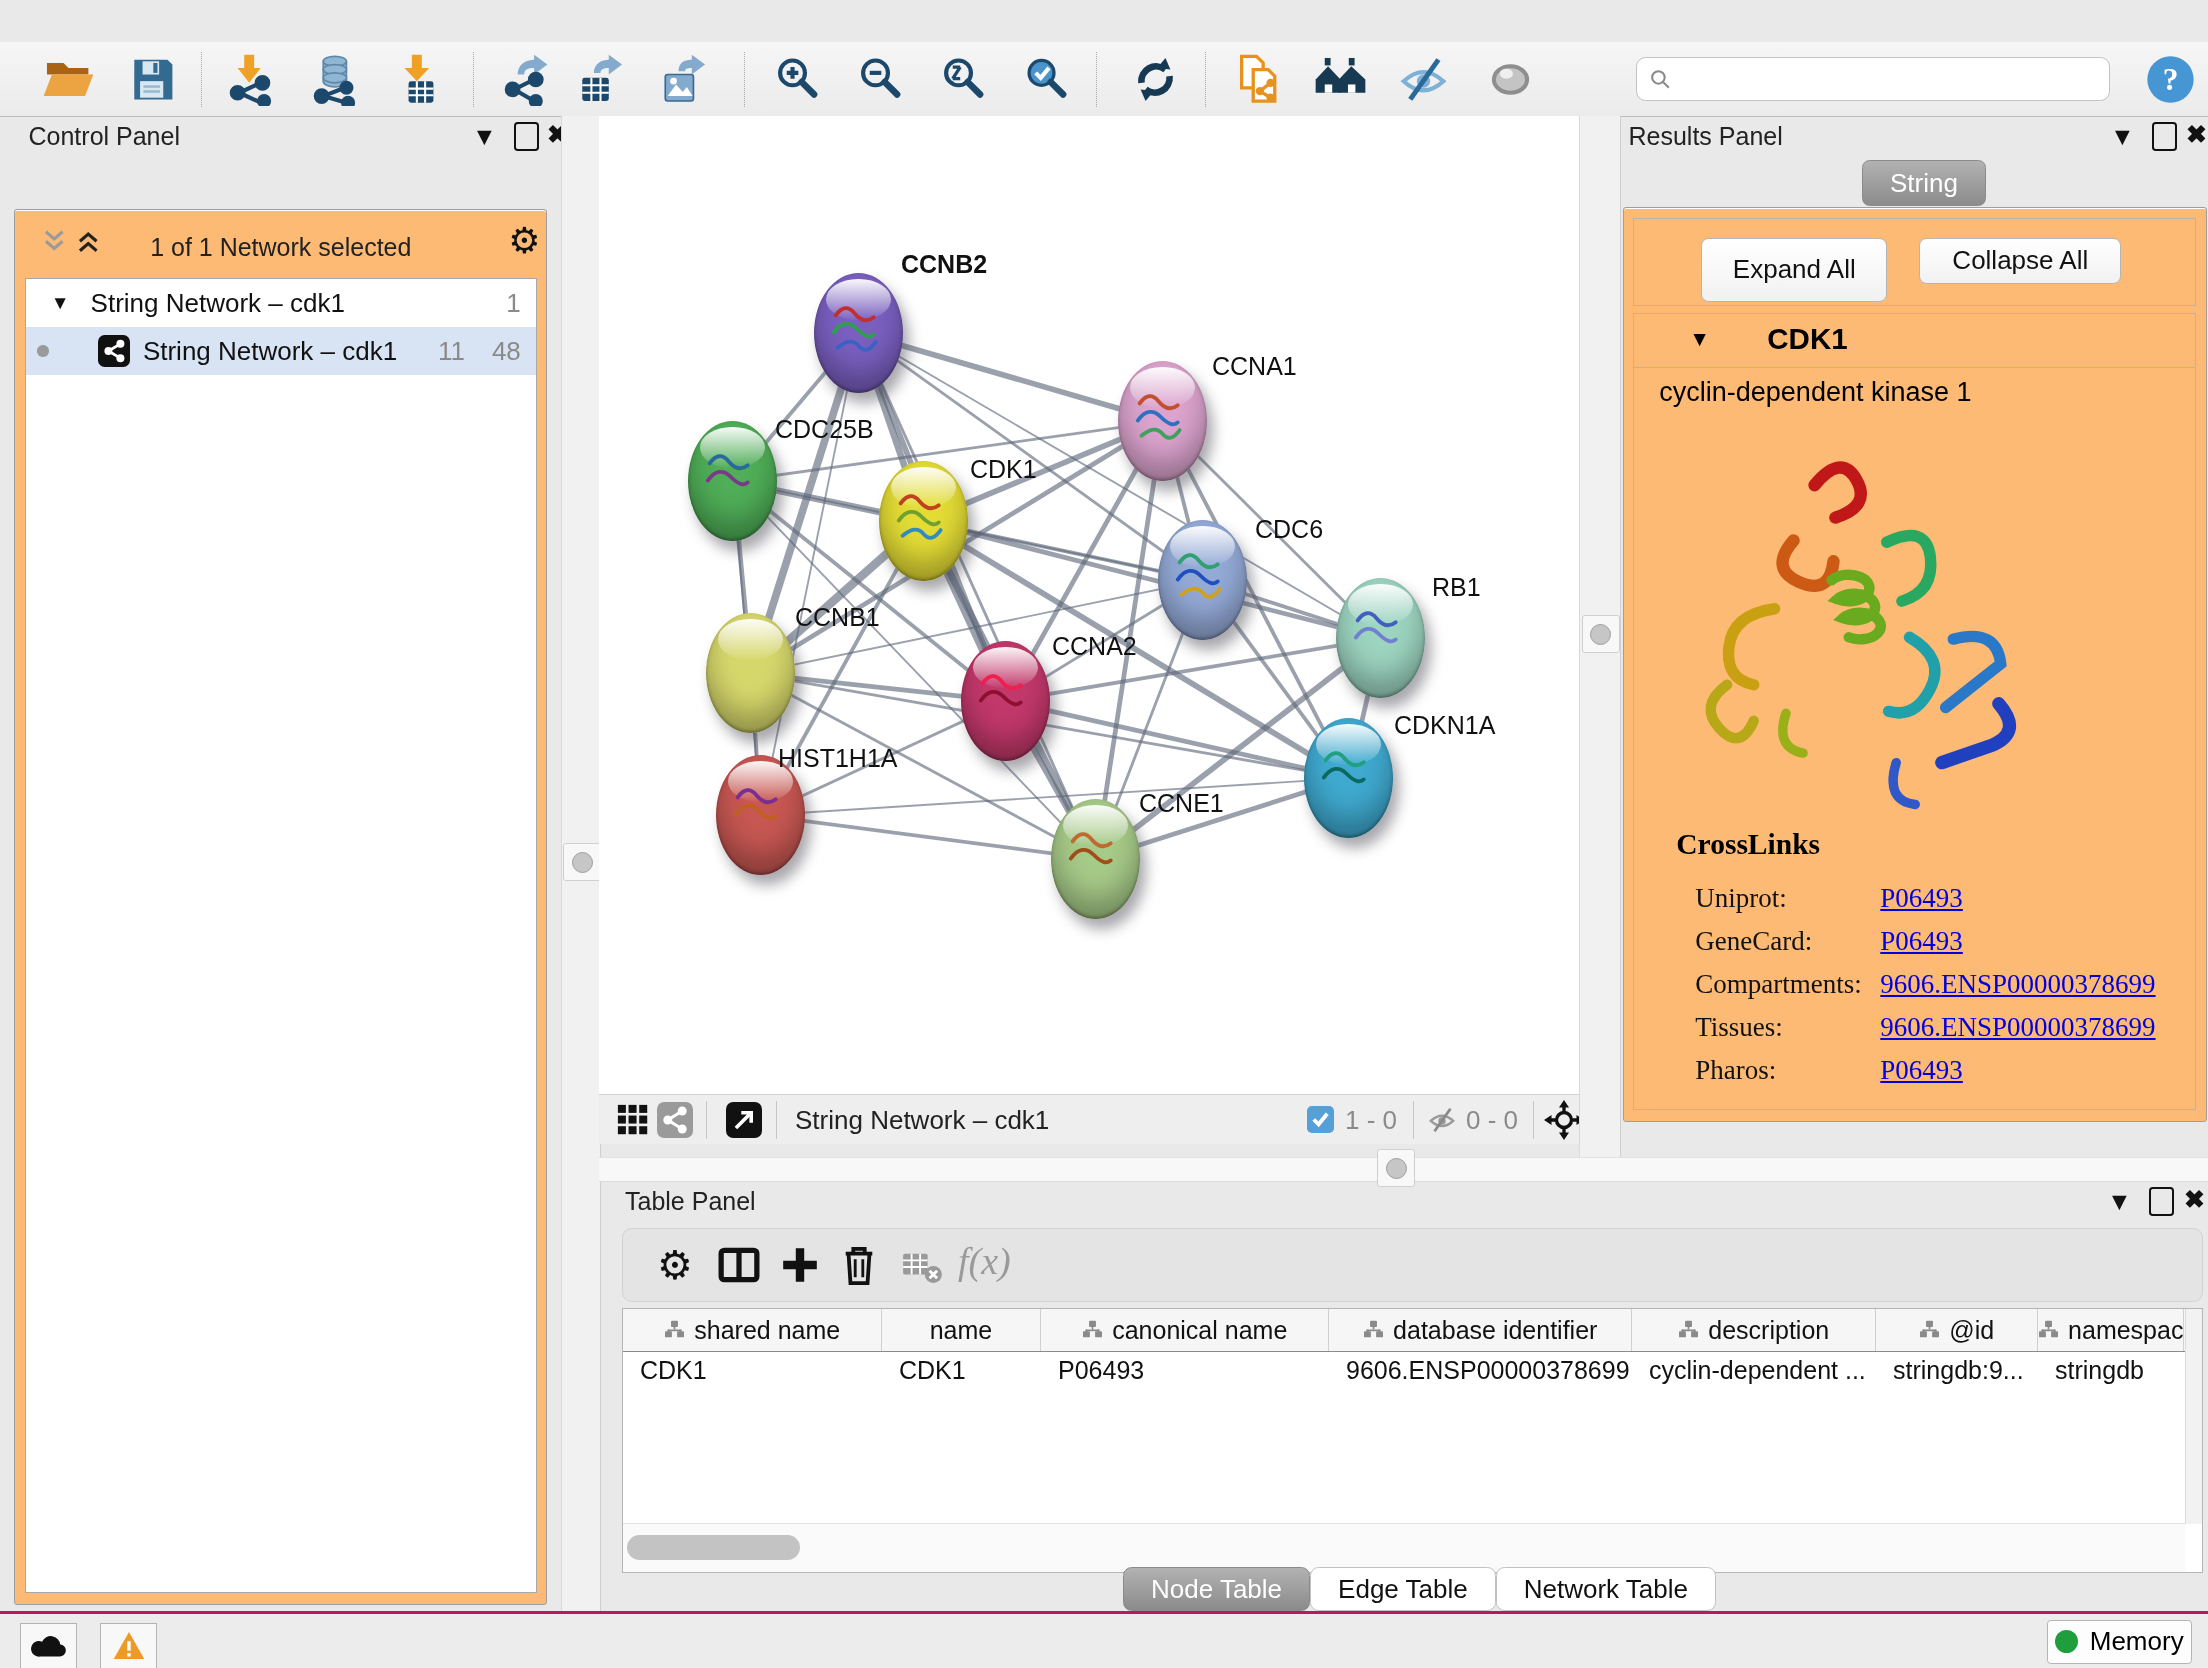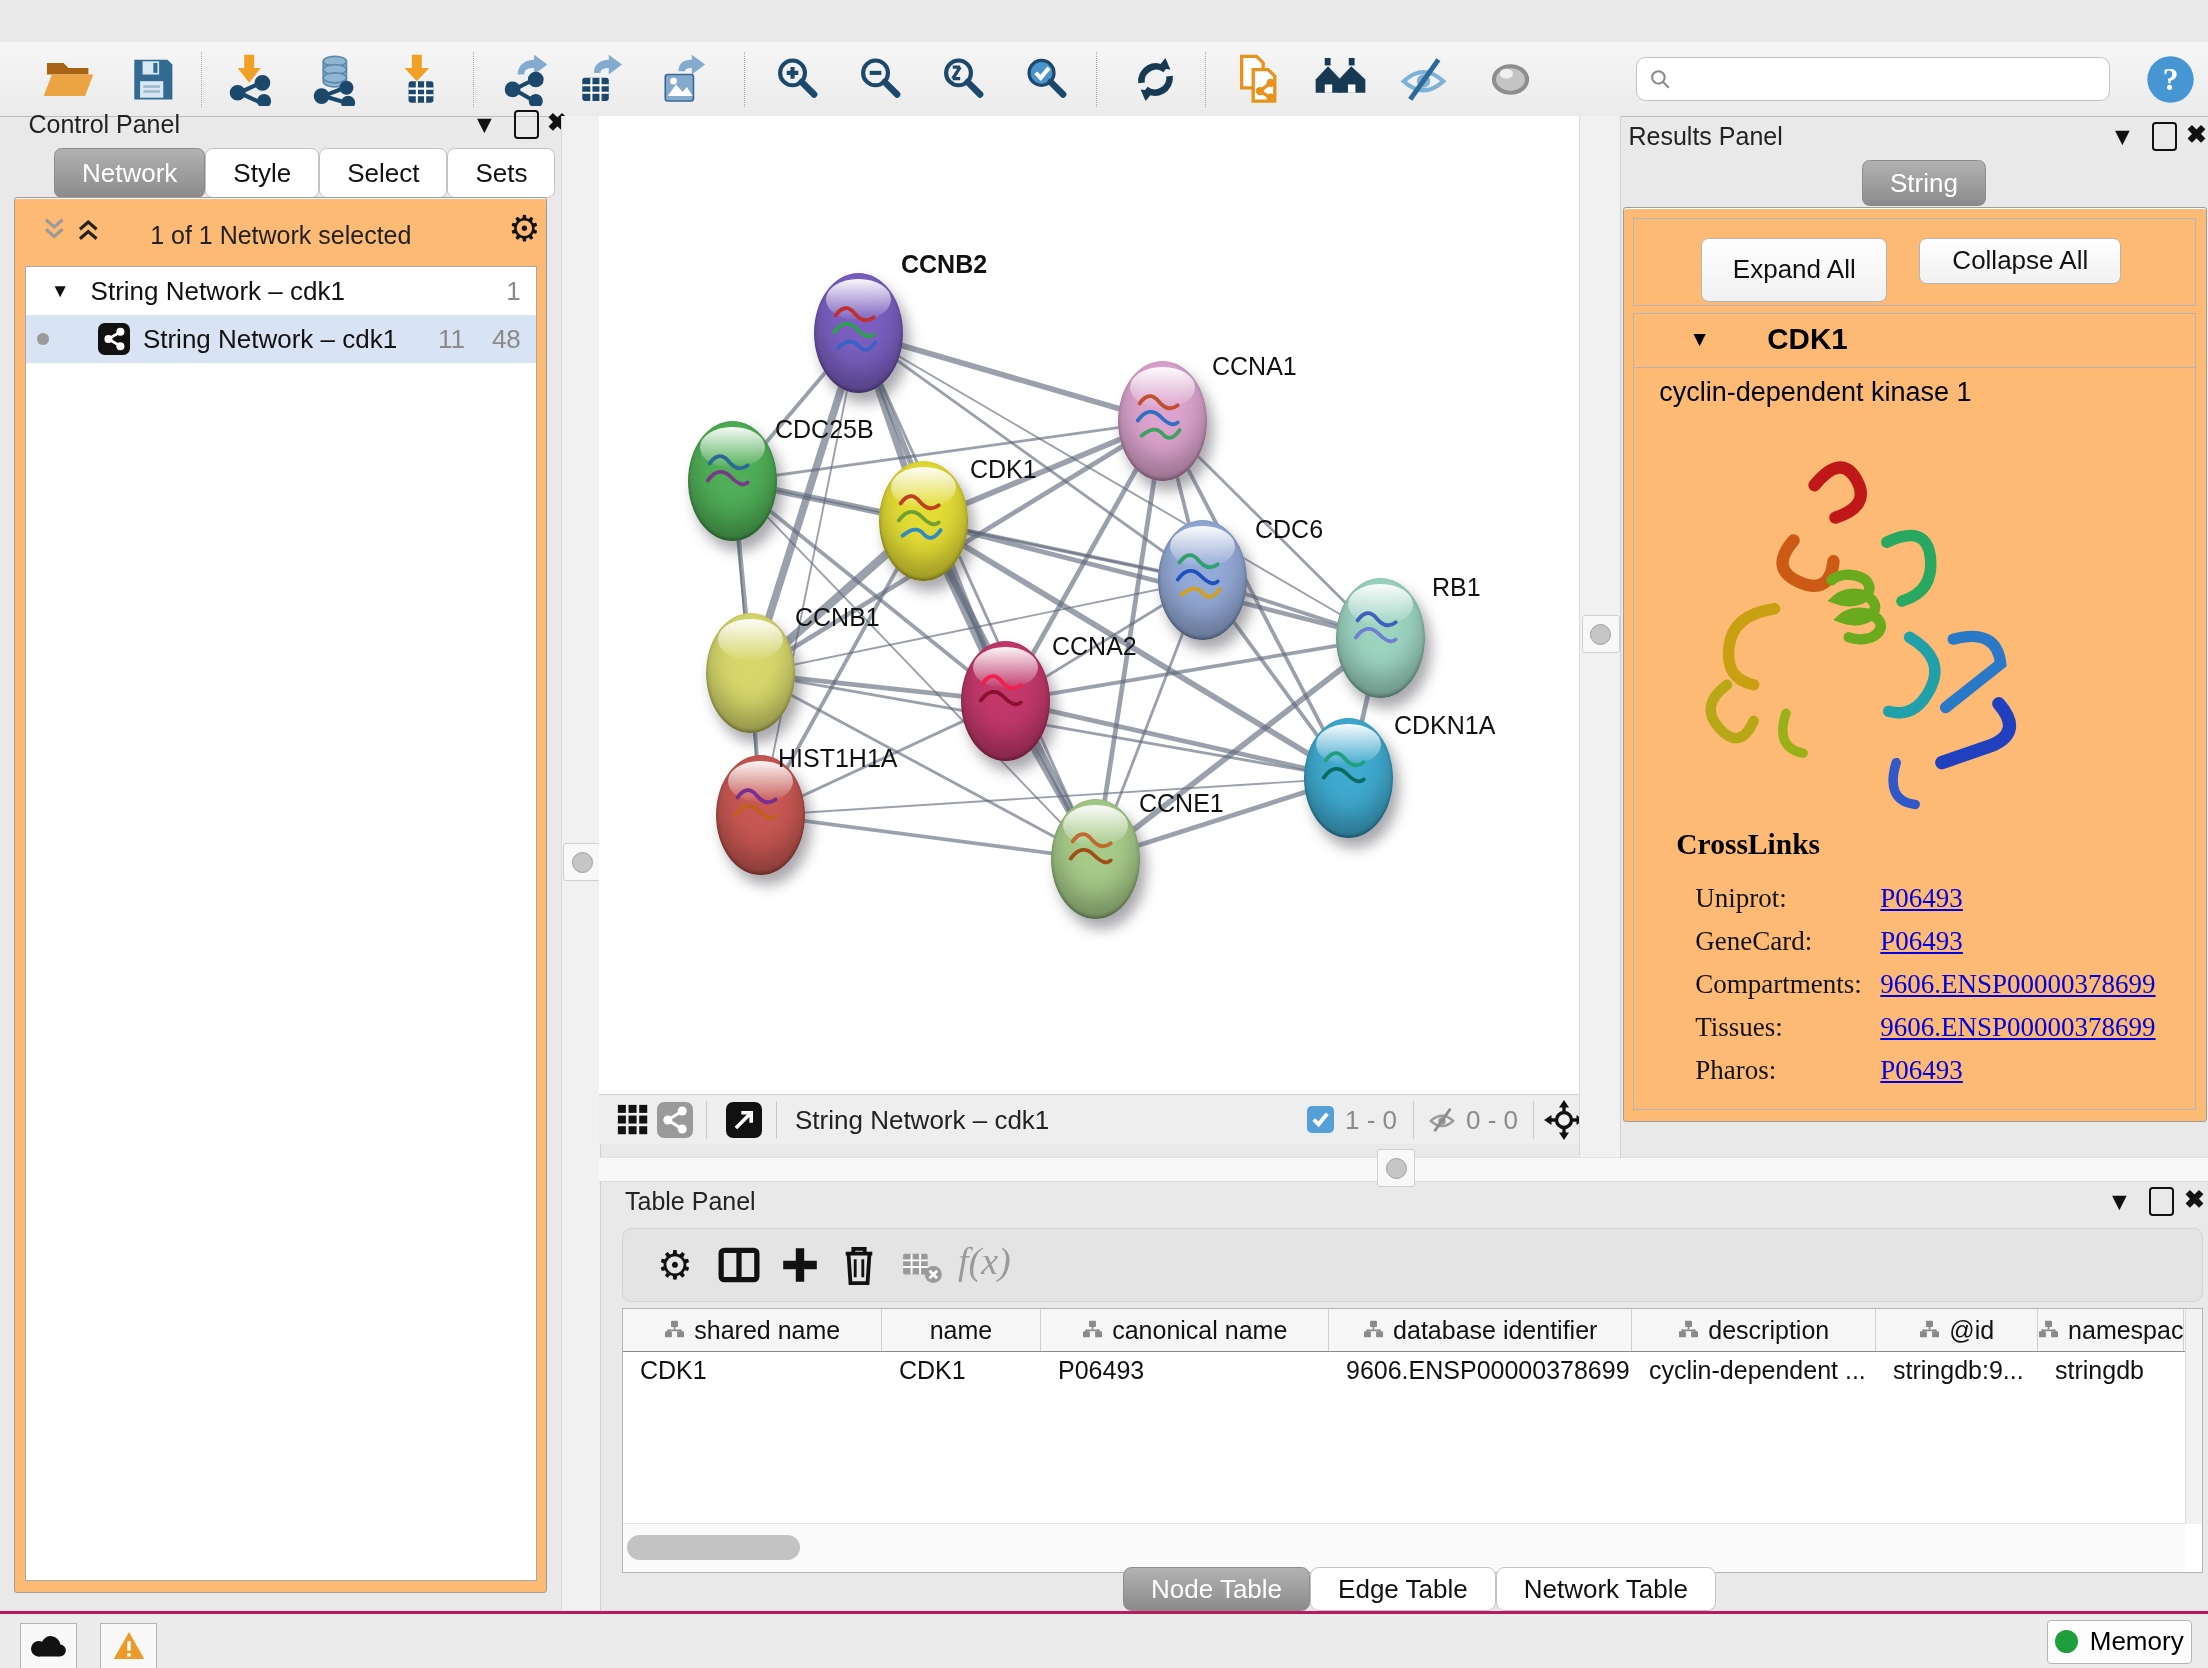--- a/index.html
+++ b/index.html
@@ -19,21 +19,21 @@
   #search-input{border:none;outline:none;flex:1;height:34px;font-size:25px;background:transparent;margin-left:7.6px;}
   
   .panel-title{font-size:25px;color:#222;}
   .pc{font-size:25px;color:#111;cursor:pointer;}
   .float-box{width:21px;height:25px;border:2.9px solid #111;border-radius:3.8px;cursor:pointer;display:inline-block;}
   .tab{display:inline-block;height:48px;line-height:48px;padding:0 27px;font-size:26px;background:#fff;border:1px solid #c2c2c2;border-radius:7.6px;color:#111;cursor:pointer;}
   .tab.active{background:linear-gradient(#b2b2b2,#8b8b8b);border-color:#8b8b8b;color:#fff;}
   .groupbox{background:#fdba74;border:1px solid #9e9e9e;border-radius:2.9px;box-shadow:inset 0 1px 0 #fff;}
   .btn{background:linear-gradient(#ffffff,#f1f1f1);border:1px solid #b5b5b5;border-radius:7.6px;font-size:26px;color:#111;text-align:center;cursor:pointer;}
   
-  #control-panel{left:0;top:104px;width:561px;height:1495px;}
+  #control-panel{left:0;top:116px;width:561px;height:1495px;}
   #cp-list{background:#fff;border:1px solid #a8a8a8;}
   .tree-row{position:relative;height:48px;font-size:26px;color:#111;display:flex;align-items:center;}
   .tree-row.selected{background:#d8e4f4;}
   .count{color:#8a8a8a;}
   .share-sq{width:32px;height:32px;border-radius:6.7px;background:#111;display:inline-block;}
   
   .vsplit{background:#f1f1f1;border-left:1px solid #d9d9d9;border-right:1px solid #cfcfcf;}
   .grip{width:36px;height:36px;background:#f8f8f8;border:1px solid #cfcfcf;border-radius:2.9px;display:flex;align-items:center;justify-content:center;cursor:pointer;}
   .grip i{width:19px;height:19px;border-radius:50%;background:#c6c6c6;border:1px solid #9e9e9e;}
   
@@ -232,21 +232,20 @@
           <circle cx="32" cy="32" r="28" fill="#4796d4"></circle>
           <text x="32" y="45" text-anchor="middle" font-size="38" font-weight="bold" fill="#fff" font-family="Liberation Serif,serif">?</text>
         </svg></span>
   </div>
 
   <div id="control-panel" class="abs">
     <span class="panel-title abs" style="left:28.5px;top:5.7px">Control Panel</span>
     <span class="pc abs" style="left:472px;top:5.7px">▼</span>
     <span class="float-box abs" style="left:514px;top:5.7px"></span>
     <span class="pc abs" style="left:547px;top:3.8px;font-weight:bold">✖</span>
-    <div class="abs" id="cp-tabs" style="left:54px;top:44px"><span class="tab active">Network</span><span class="tab">Style</span><span class="tab">Select</span><span class="tab">Sets</span></div>
     <div class="groupbox abs" style="left:14.3px;top:93px;width:531px;height:1394px">
       <span class="abs" style="left:25px;top:17px">
         <svg width="28.5" height="28.5" viewBox="0 0 24 24" fill="none" stroke="#9a9a9a" stroke-width="2.6">
             <path d="M5 4l7 6 7-6M5 12l7 6 7-6"></path>
           </svg></span>
       <span class="abs" style="left:59px;top:17px">
         <svg width="28.5" height="28.5" viewBox="0 0 24 24" fill="none" stroke="#222" stroke-width="2.6">
             <path d="M5 20l7-6 7 6M5 12l7-6 7 6"></path>
           </svg></span>
       <span class="abs" style="left:0;top:23px;width:100%;text-align:center;font-size:25px;color:#222">1 of 1 Network selected</span>

